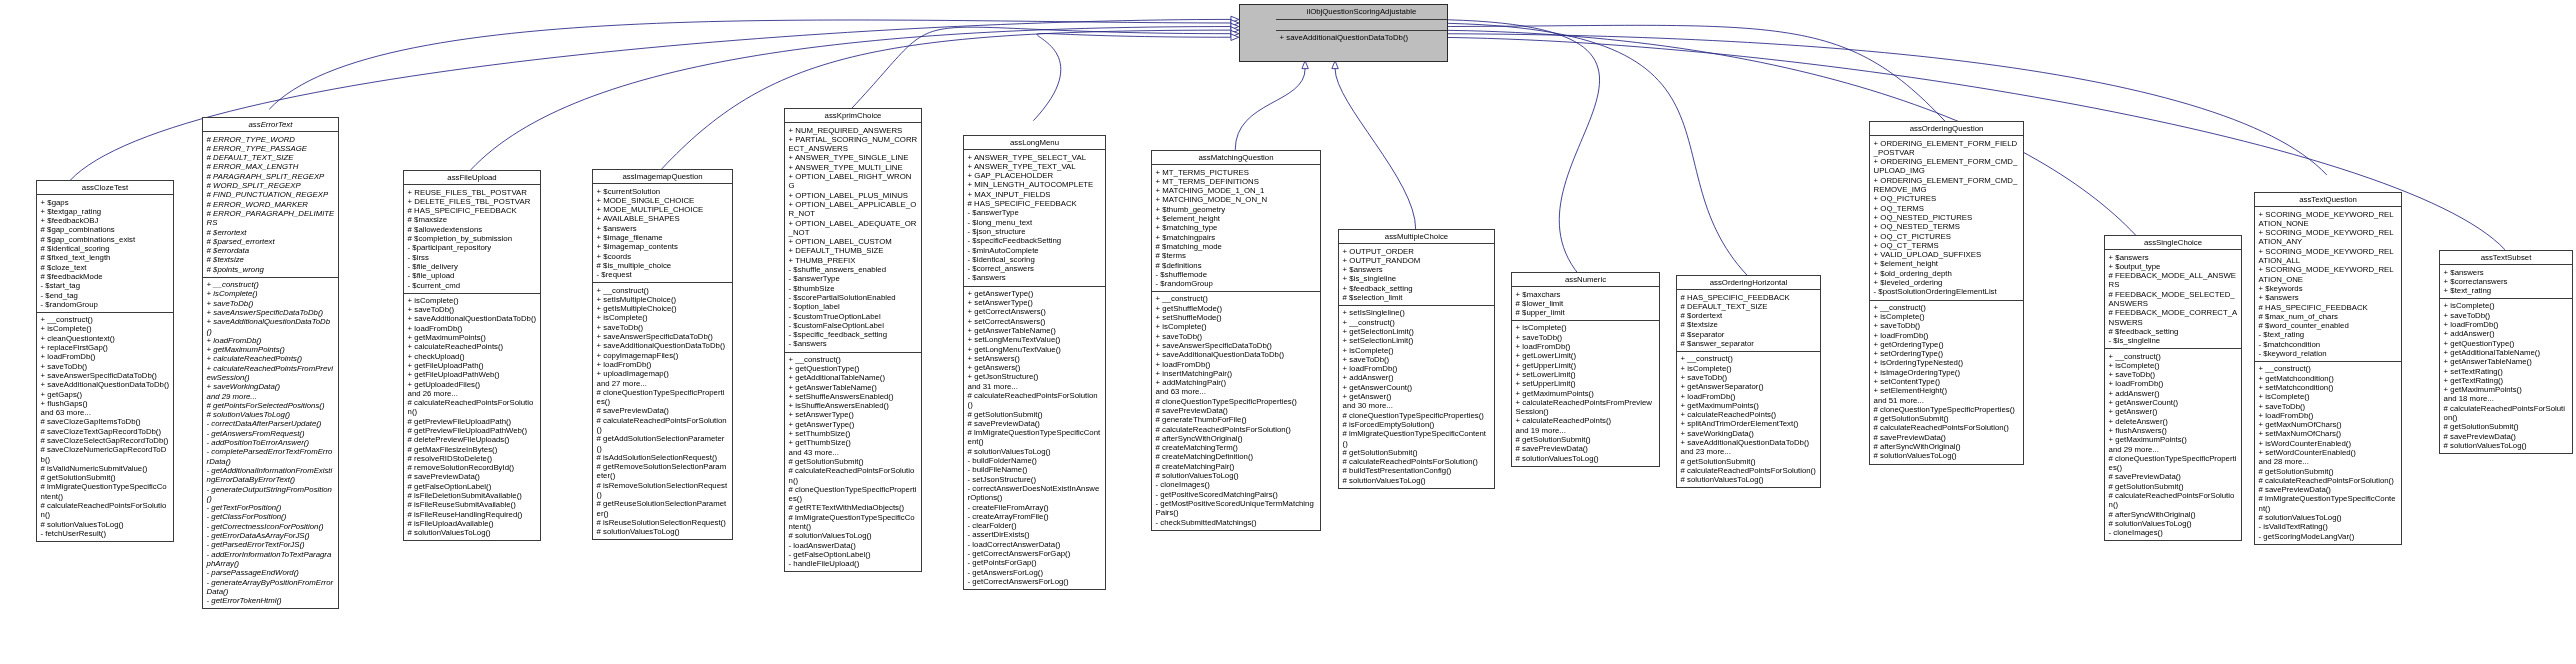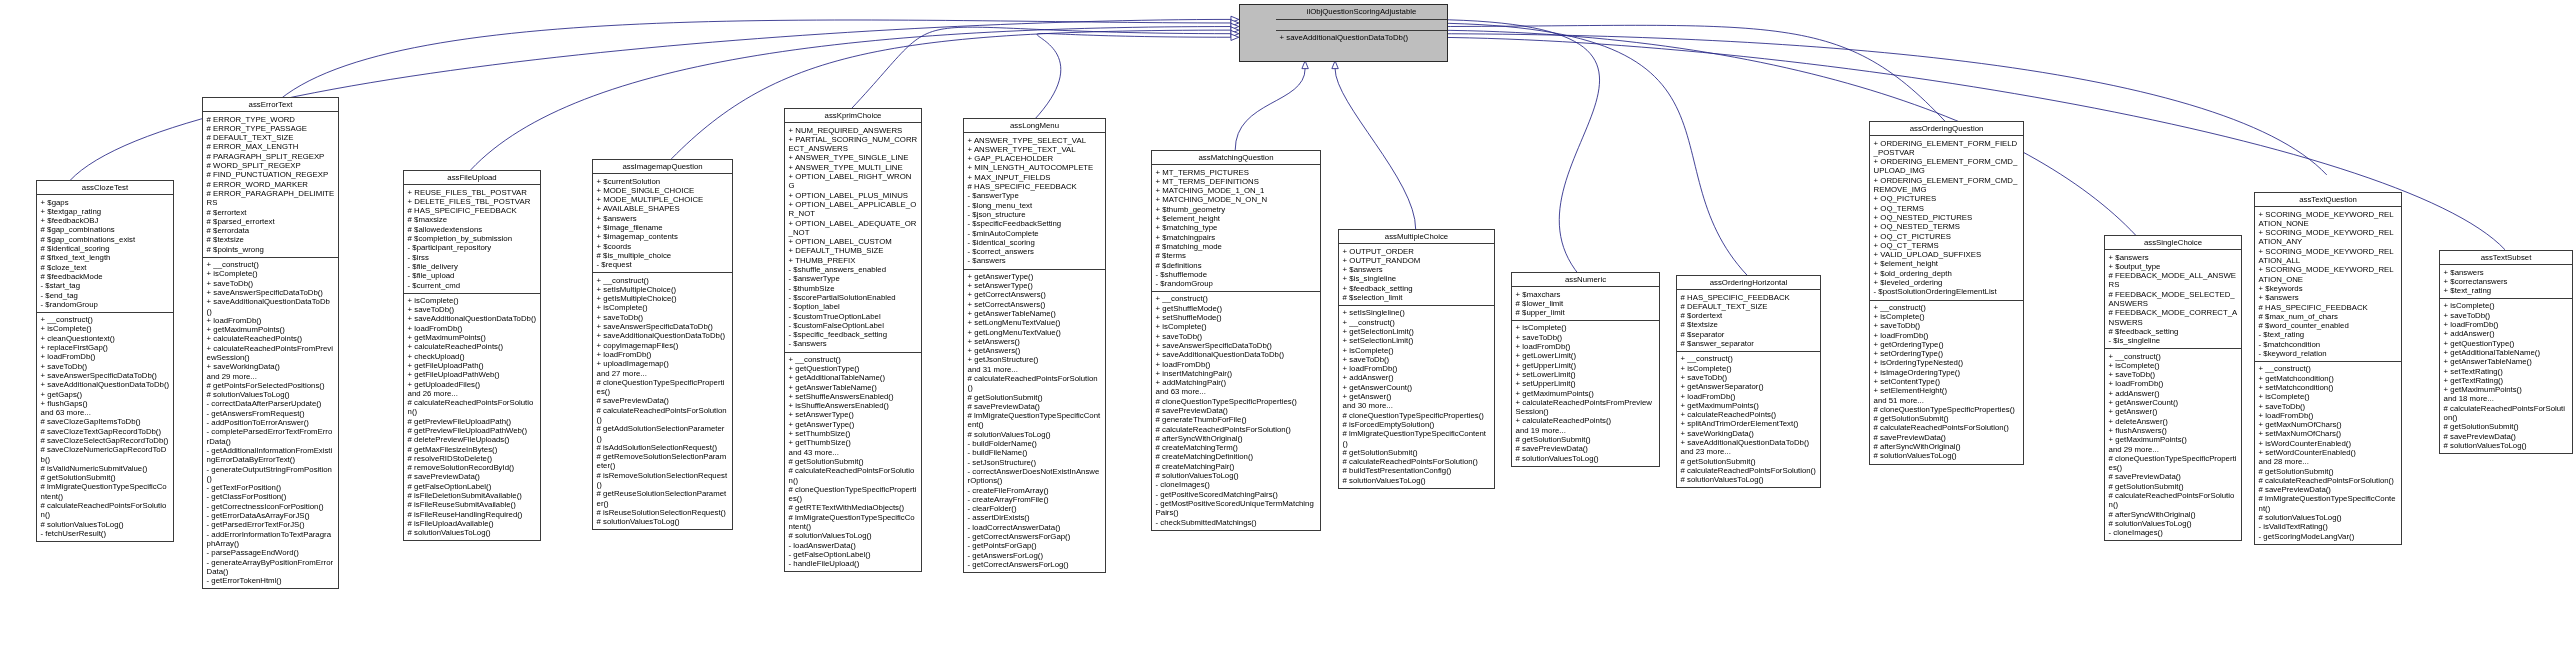--- a/index.html
+++ b/index.html
@@ -92,21 +92,21 @@
           <div class="member"># saveClozeSelectGapRecordToDb()</div>
           <div class="member"># saveClozeNumericGapRecordToDb()</div>
           <div class="member"># isValidNumericSubmitValue()</div>
           <div class="member"># getSolutionSubmit()</div>
           <div class="member"># lmMigrateQuestionTypeSpecificContent()</div>
           <div class="member"># calculateReachedPointsForSolution()</div>
           <div class="member"># solutionValuesToLog()</div>
           <div class="member">- fetchUserResult()</div>
         </div>
       </div>
-      <div class="class-box" style="left: 202px; top: 97px; width: 135px;">
+      <div class="class-box" style="left: 202px; top: 117px; width: 135px; font-style: italic;">
         <div class="class-title">assErrorText</div>
         <div class="sec attrs">
           <div class="member"># ERROR_TYPE_WORD</div>
           <div class="member"># ERROR_TYPE_PASSAGE</div>
           <div class="member"># DEFAULT_TEXT_SIZE</div>
           <div class="member"># ERROR_MAX_LENGTH</div>
           <div class="member"># PARAGRAPH_SPLIT_REGEXP</div>
           <div class="member"># WORD_SPLIT_REGEXP</div>
           <div class="member"># FIND_PUNCTUATION_REGEXP</div>
           <div class="member"># ERROR_WORD_MARKER</div>
@@ -184,21 +184,21 @@
           <div class="member"># removeSolutionRecordById()</div>
           <div class="member"># savePreviewData()</div>
           <div class="member"># getFalseOptionLabel()</div>
           <div class="member"># isFileDeletionSubmitAvailable()</div>
           <div class="member"># isFileReuseSubmitAvailable()</div>
           <div class="member"># isFileReuseHandlingRequired()</div>
           <div class="member"># isFileUploadAvailable()</div>
           <div class="member"># solutionValuesToLog()</div>
         </div>
       </div>
-      <div class="class-box" style="left: 592px; top: 159px; width: 139px;">
+      <div class="class-box" style="left: 592px; top: 169px; width: 139px;">
         <div class="class-title">assImagemapQuestion</div>
         <div class="sec attrs">
           <div class="member">+ $currentSolution</div>
           <div class="member">+ MODE_SINGLE_CHOICE</div>
           <div class="member">+ MODE_MULTIPLE_CHOICE</div>
           <div class="member">+ AVAILABLE_SHAPES</div>
           <div class="member">+ $answers</div>
           <div class="member">+ $image_filename</div>
           <div class="member">+ $imagemap_contents</div>
           <div class="member">+ $coords</div>
@@ -269,21 +269,21 @@
           <div class="member"># calculateReachedPointsForSolution()</div>
           <div class="member"># cloneQuestionTypeSpecificProperties()</div>
           <div class="member"># getRTETextWithMediaObjects()</div>
           <div class="member"># lmMigrateQuestionTypeSpecificContent()</div>
           <div class="member"># solutionValuesToLog()</div>
           <div class="member">- loadAnswerData()</div>
           <div class="member">- getFalseOptionLabel()</div>
           <div class="member">- handleFileUpload()</div>
         </div>
       </div>
-      <div class="class-box" style="left: 963px; top: 118px; width: 141px;">
+      <div class="class-box" style="left: 963px; top: 135px; width: 141px;">
         <div class="class-title">assLongMenu</div>
         <div class="sec attrs">
           <div class="member">+ ANSWER_TYPE_SELECT_VAL</div>
           <div class="member">+ ANSWER_TYPE_TEXT_VAL</div>
           <div class="member">+ GAP_PLACEHOLDER</div>
           <div class="member">+ MIN_LENGTH_AUTOCOMPLETE</div>
           <div class="member">+ MAX_INPUT_FIELDS</div>
           <div class="member"># HAS_SPECIFIC_FEEDBACK</div>
           <div class="member">- $answerType</div>
           <div class="member">- $long_menu_text</div>

